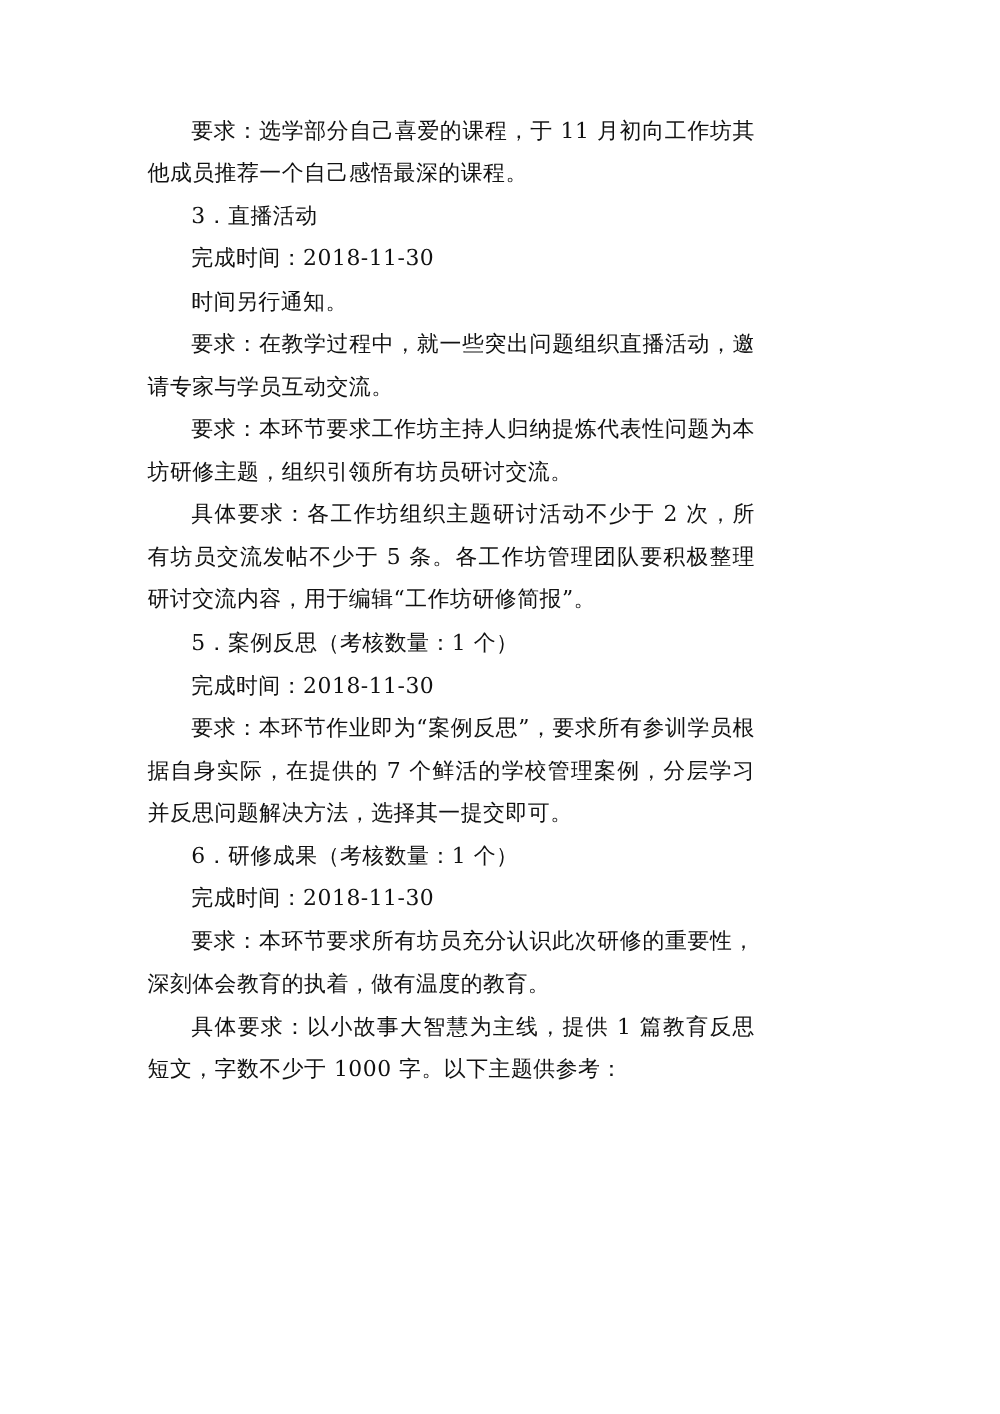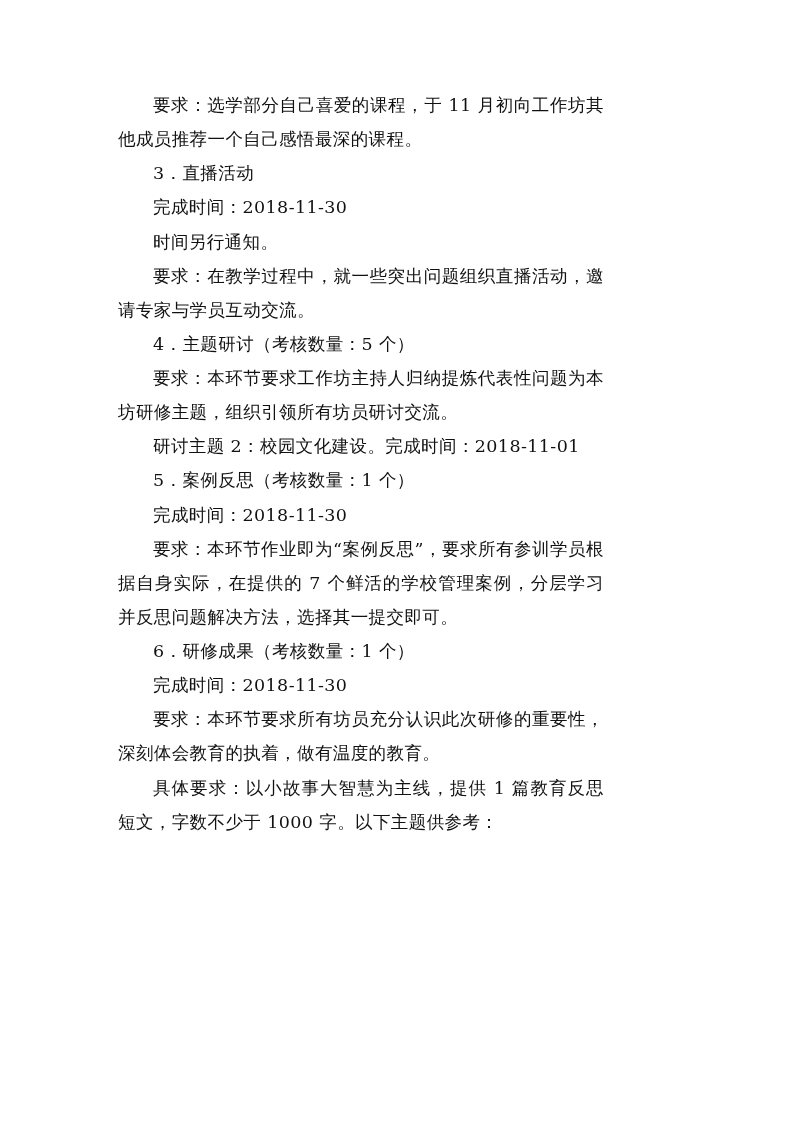--- a/index.html
+++ b/index.html
@@ -46,23 +46,22 @@
 </head>
 <body>
 
 <div class="page">
   <div class="doc-body">
     <p class="plain">要求：选学部分自己喜爱的课程，于 11 月初向工作坊其他成员推荐一个自己感悟最深的课程。</p>
     <p class="numbered">3．直播活动</p>
     <p class="plain">完成时间：2018-11-30</p>
     <p class="plain">时间另行通知。</p>
     <p class="plain">要求：在教学过程中，就一些突出问题组织直播活动，邀请专家与学员互动交流。</p>
-    <p class="numbered">4．主题研讨（考核数量：5 个）</p>
     <p class="plain">要求：本环节要求工作坊主持人归纳提炼代表性问题为本坊研修主题，组织引领所有坊员研讨交流。</p>
-    <p class="plain">研讨主题 2：校园文化建设。完成时间：2018-11-01</p>
+    <p class="plain">具体要求：各工作坊组织主题研讨活动不少于 2 次，所有坊员交流发帖不少于 5 条。各工作坊管理团队要积极整理研讨交流内容，用于编辑“工作坊研修简报”。</p>
     <p class="numbered">5．案例反思（考核数量：1 个）</p>
     <p class="plain">完成时间：2018-11-30</p>
     <p class="plain">要求：本环节作业即为“案例反思”，要求所有参训学员根据自身实际，在提供的 7 个鲜活的学校管理案例，分层学习并反思问题解决方法，选择其一提交即可。</p>
     <p class="numbered">6．研修成果（考核数量：1 个）</p>
     <p class="plain">完成时间：2018-11-30</p>
     <p class="plain">要求：本环节要求所有坊员充分认识此次研修的重要性，深刻体会教育的执着，做有温度的教育。</p>
     <p class="plain">具体要求：以小故事大智慧为主线，提供 1 篇教育反思短文，字数不少于 1000 字。以下主题供参考：</p>
   </div>
 </div>
 

